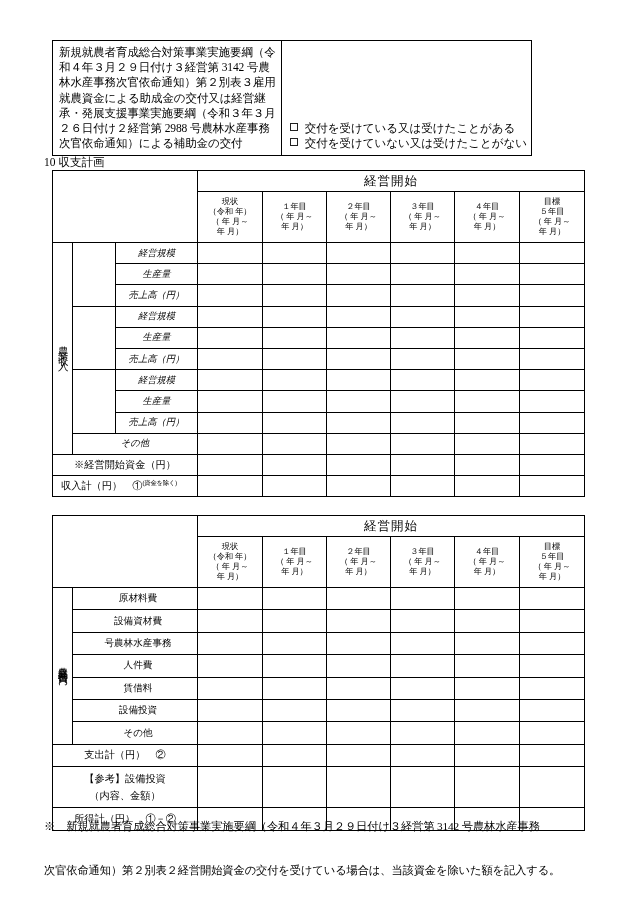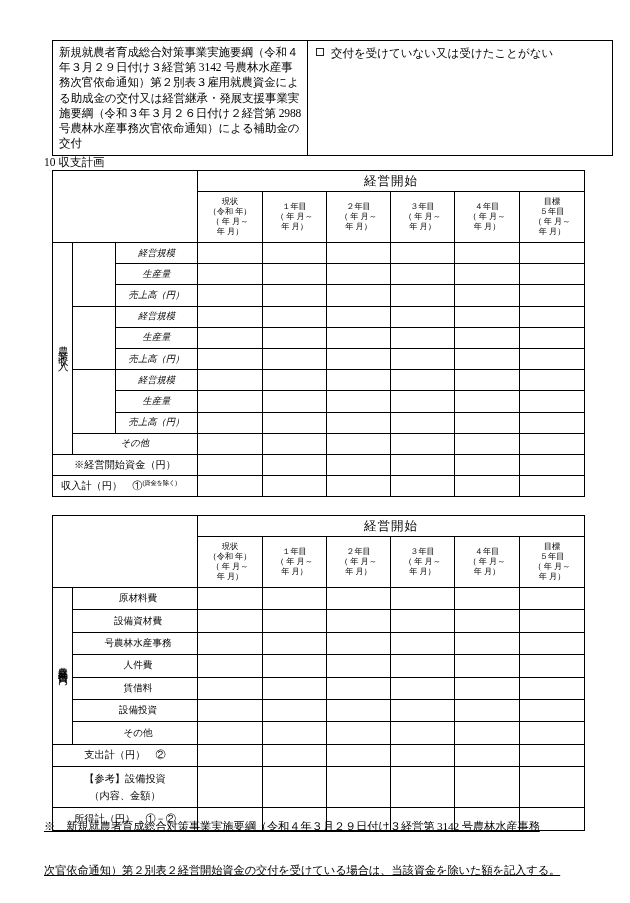--- a/index.html
+++ b/index.html
@@ -17,24 +17,25 @@
     position: absolute;
     left: 0; top: 0;
     width: 630px; height: 903px;
     overflow: hidden;
   }
 
   
   .top-box {
     position: absolute;
     left: 52px; top: 40px;
-    width: 561px;
+    width: 480px;
     border: 1px solid #000;
     box-sizing: border-box;
     display: flex;
+    align-items: flex-end;
   }
   .top-box .left-cell {
     width: 255px;
     box-sizing: border-box;
     border-right: 1px solid #000;
     padding: 4px 5px 4px 6px;
     font-size: 11.5px;
     line-height: 15.2px;
     letter-spacing: -0.1px;
   }
@@ -127,32 +128,34 @@
   .two-line { line-height: 17px; font-size: 10.2px; }
 
   
   .footnote {
     position: absolute;
     left: 44px; top: 818px;
     width: 560px;
     font-size: 11.3px;
     line-height: 17.5px;
     letter-spacing: -0.15px;
-    text-decoration: underline;
   }
   .fn-ind { padding-left: 0px; margin-top: 26px; }
 </style>
 </head>
 <body>
 
 <div class="page">
 
   <div class="top-box">
     <div class="left-cell">新規就農者育成総合対策事業実施要綱（令和４年３月２９日付け３経営第 3142 号農林水産事務次官依命通知）第２別表３雇用就農資金による助成金の交付又は経営継承・発展支援事業実施要綱（令和３年３月２６日付け２経営第 2988 号農林水産事務次官依命通知）による補助金の交付</div>
     <div class="right-cell">
+      <div class="cb-row">
+        <span class="cb"></span><span>交付を受けている又は受けたことがある</span>
+      </div>
       <div class="cb-row">
         <span class="cb"></span><span>交付を受けていない又は受けたことがない</span>
       </div>
     </div>
   </div>
 
   <div class="sec-title">10 収支計画</div>
 
   <table class="grid" id="income-grid" style="left:52px; top:170px; width:532px;">
     <colgroup>

